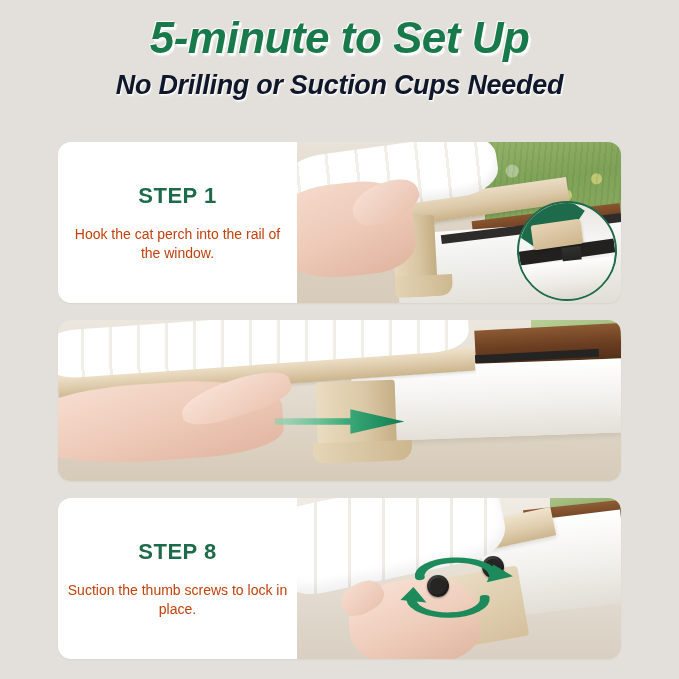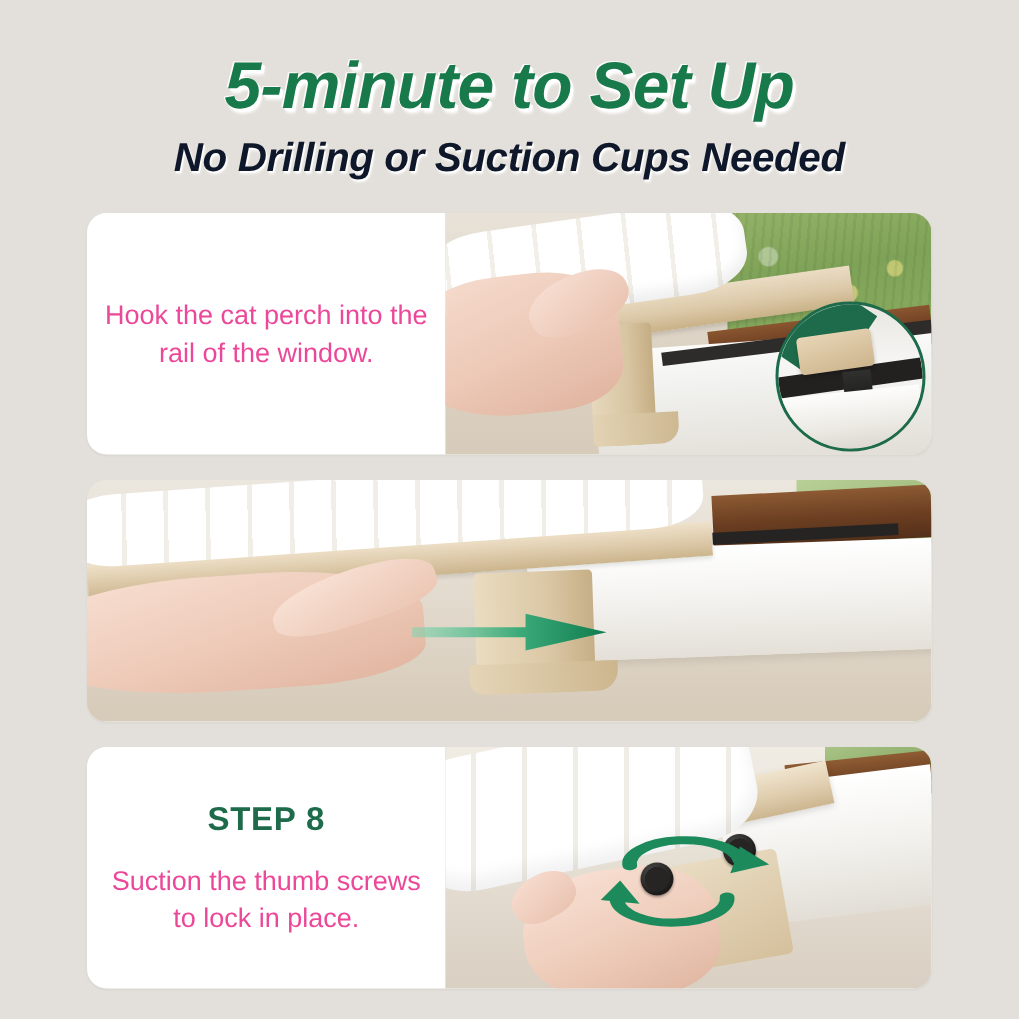--- a/index.html
+++ b/index.html
@@ -11,21 +11,21 @@
     height: 679px;
     background: #e3e0db;
     font-family: "Liberation Sans", sans-serif;
     overflow: hidden;
     position: relative;
   }
 
   
   .header {
     width: 679px;
-    padding-top: 36px;
+    padding-top: 16px;
     text-align: center;
   }
   .title {
     font-size: 44px;
     font-weight: bold;
     font-style: italic;
     color: #18794a;
     letter-spacing: -0.5px;
     line-height: 1.0;
     text-shadow:
@@ -76,22 +76,22 @@
     text-align: center;
   }
   .step-label {
     font-size: 22px;
     font-weight: bold;
     color: #1d6b4a;
     letter-spacing: 0.5px;
     margin-bottom: 16px;
   }
   .step-desc {
-    font-size: 18px;
-    color: #ec4899;
+    font-size: 14px;
+    color: #c2410c;
     line-height: 1.35;
   }
   .card-photo {
     flex: 1 1 auto;
     position: relative;
     overflow: hidden;
     background: #d9cdbe;
   }
 
   
@@ -324,20 +324,21 @@
 
 <div class="header">
   <div class="title">5-minute to Set Up</div>
   <div class="subtitle">No Drilling or Suction Cups Needed</div>
 </div>
 
 <div class="cards">
 
   <div class="card">
     <div class="card-text">
+      <div class="step-label">STEP 1</div>
       <div class="step-desc">Hook the cat perch into the rail of the window.</div>
     </div>
     <div class="card-photo">
       <div class="ph1-wall"></div>
       <div class="ph1-grass"></div>
       <div class="ph1-frame"></div>
       <div class="ph1-sill"></div>
       <div class="ph1-rail"></div>
       <div class="ph1-board"></div>
       <div class="ph1-cushion"></div>

